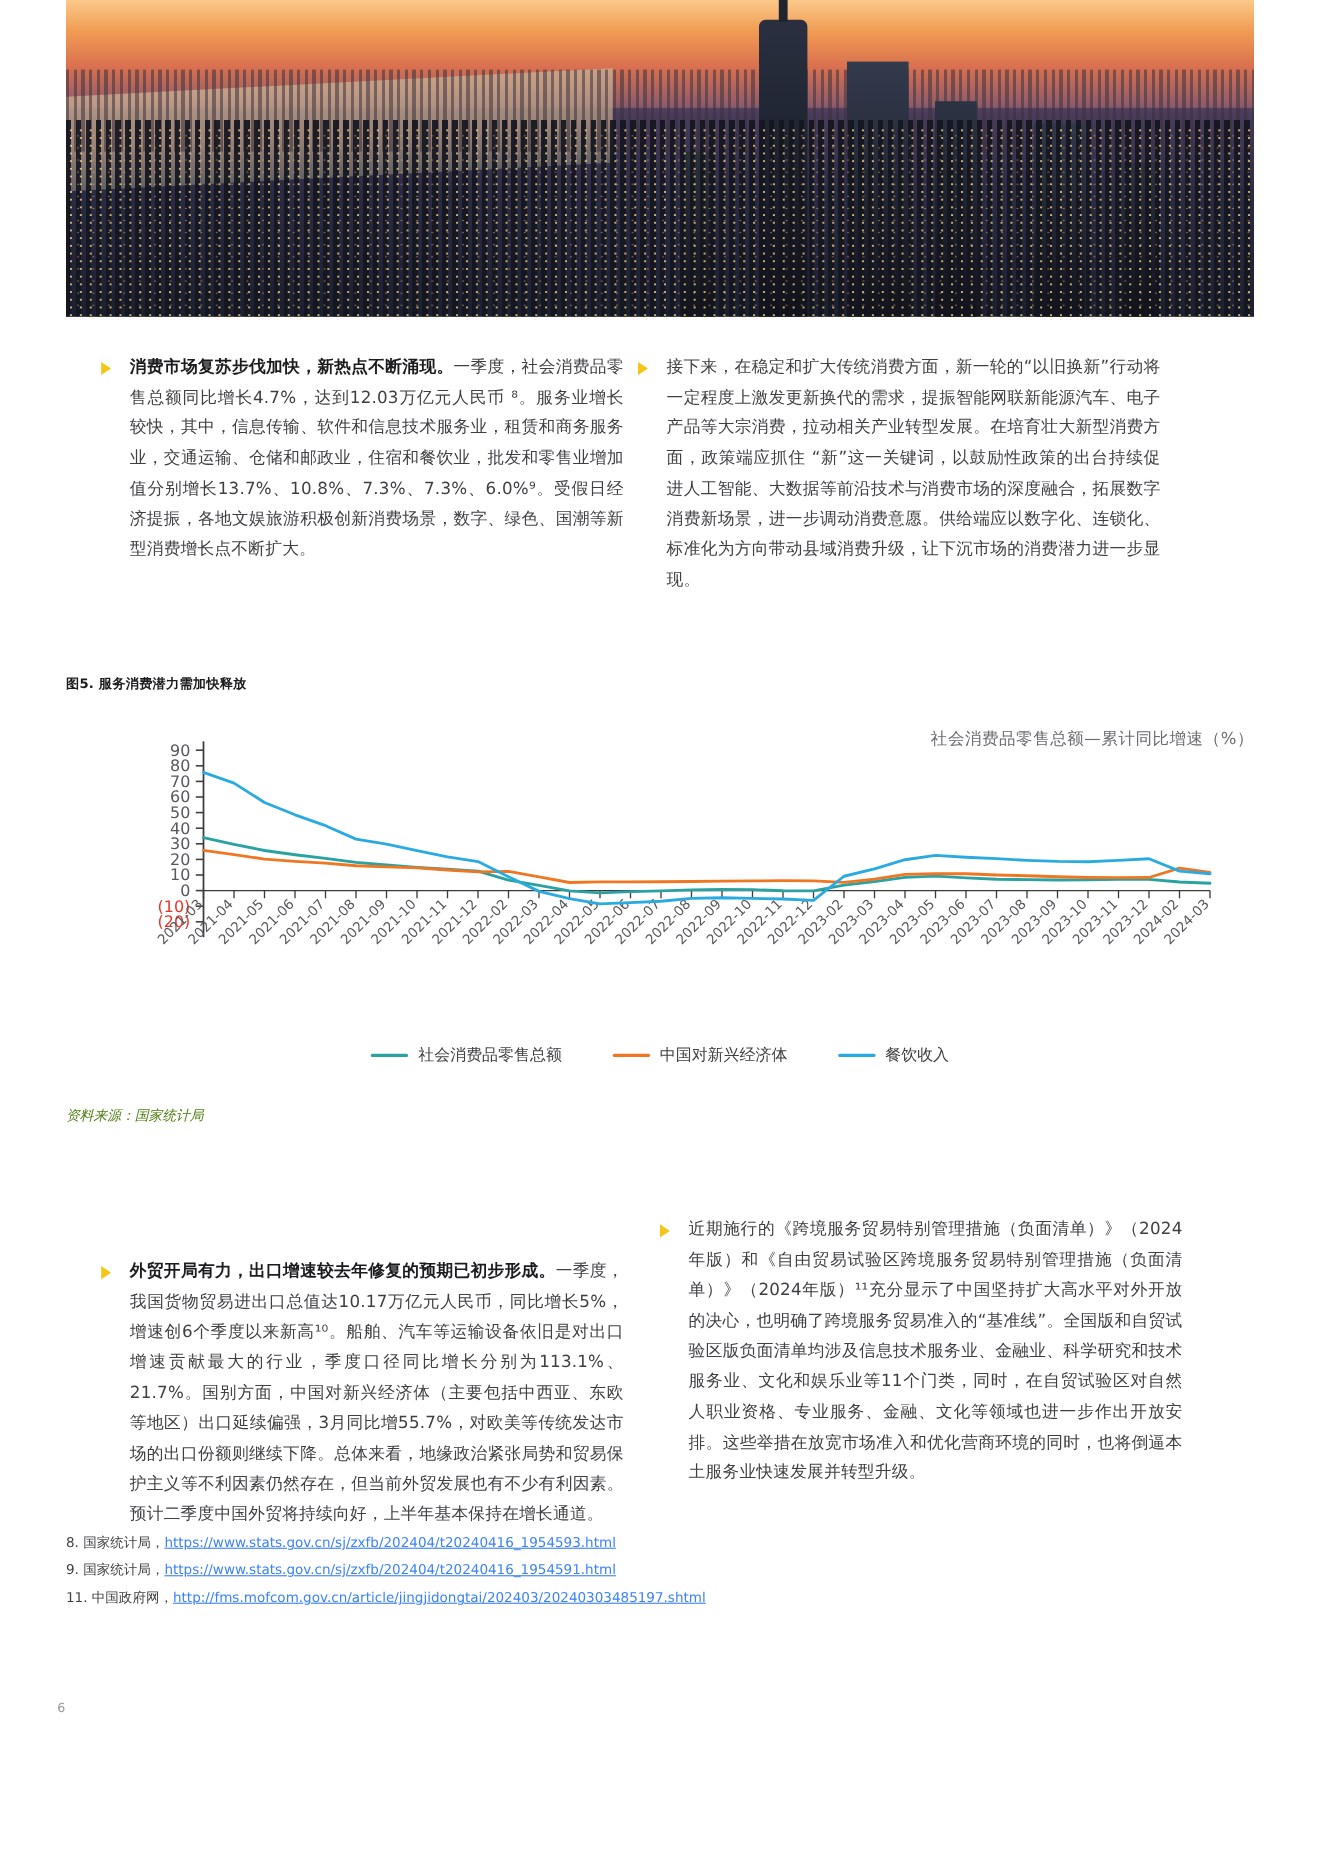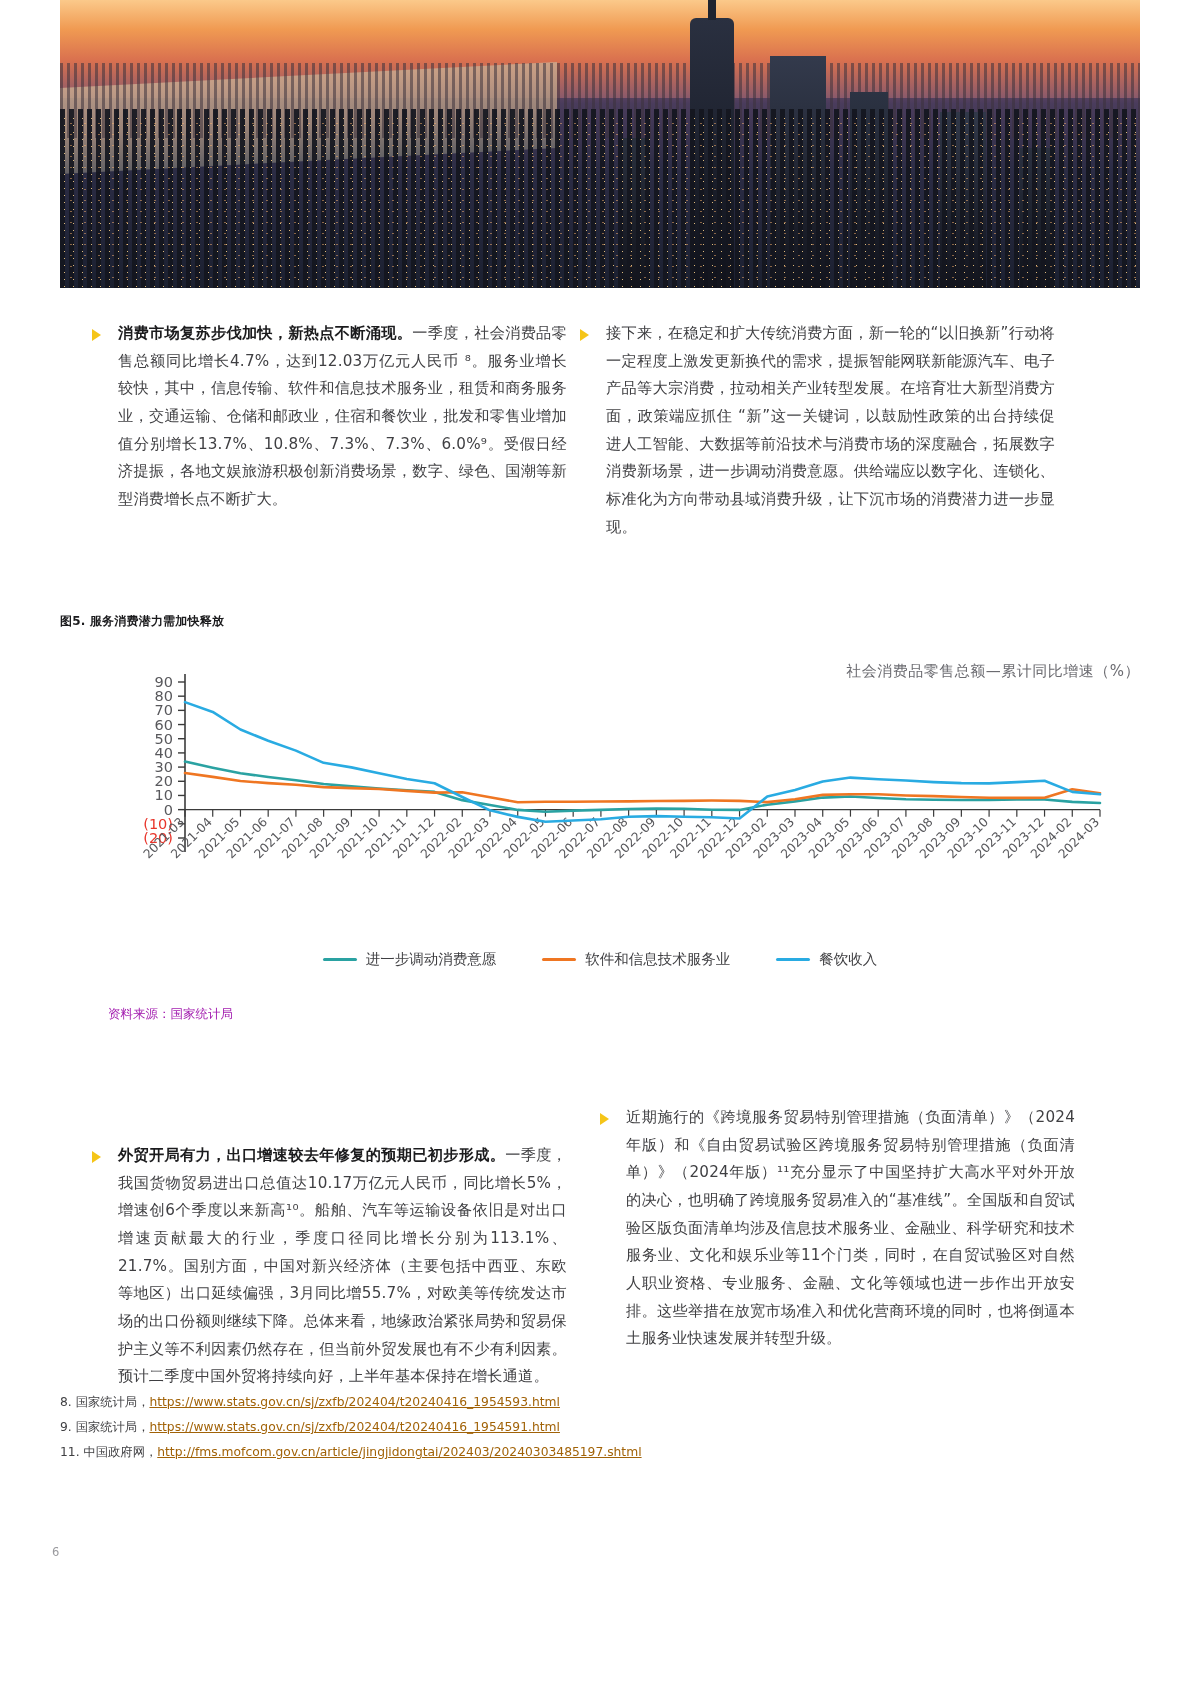--- a/index.html
+++ b/index.html
@@ -103,34 +103,33 @@
     position:absolute;left:0;top:300px;width:100%;
     display:flex;justify-content:center;gap:46px;align-items:center;
   }
   .leg-item{display:flex;align-items:center;gap:9px;
     font-size:14.5px;color:#3f3f42;
     font-family:"DejaVu Sans","Liberation Sans",sans-serif;}
   .leg-swatch{width:34px;height:3px;border-radius:2px;display:inline-block;}
 
   .source{
     position:absolute;left:60px;top:1006px;
-    font-size:12.5px;color:#a21caf;
-    font-family:"DejaVu Sans","Liberation Sans",sans-serif;
-    margin-left:48px;
+    font-size:12.5px;color:#4d7c0f;font-style:italic;
+    font-family:"DejaVu Sans","Liberation Sans",sans-serif;
   }
 
   
   .col.left2{left:92px;top:1104px;margin-top:38px;}
   .col.right2{left:600px;top:1060px;margin-top:44px;}
 
   
   .footnotes{position:absolute;left:60px;top:1390px;width:1080px;}
   .fn{font-size:12.3px;color:#3f3f42;line-height:2.05;
       font-family:"DejaVu Sans","Liberation Sans",sans-serif;white-space:nowrap;}
-  .fn a{color:#a16207;}
+  .fn a{color:#3b82f6;}
 
   .pagenum{
     position:absolute;left:52px;top:1545px;
     font-size:11.5px;color:#9a9a9e;
     font-family:"DejaVu Sans","Liberation Sans",sans-serif;
   }
 </style>
 </head>
 <body>
 
@@ -263,25 +262,25 @@
         <text x="1012.2727272727273" y="172.63636363636363" font-size="12.4" font-family="&quot;DejaVu Sans&quot;,&quot;Liberation Sans&quot;,sans-serif" fill="#58585c" text-anchor="end" transform="rotate(-45 1012.2727272727273 172.63636363636363)">2024-02</text>
         <line x1="1040" y1="159.63636363636363" x2="1040" y2="166.63636363636363" stroke="#3b3b3b" stroke-width="1.2"></line>
         <text x="1040" y="172.63636363636363" font-size="12.4" font-family="&quot;DejaVu Sans&quot;,&quot;Liberation Sans&quot;,sans-serif" fill="#58585c" text-anchor="end" transform="rotate(-45 1040 172.63636363636363)">2024-03</text>
         <polyline points="125,111.56 152.72727272727272,117.65818181818182 180.45454545454544,123.18909090909091 208.1818181818182,127.01818181818182 235.9090909090909,130.27999999999997 263.6363636363636,133.96727272727276 291.3636363636364,136.37818181818182 319.0909090909091,138.50545454545454 346.8181818181818,140.2072727272727 374.5454545454545,141.9090909090909 402.27272727272725,150.13454545454545 430,154.95636363636365 457.72727272727275,159.92000000000002 485.45454545454544,161.76363636363635 513.1818181818182,160.6290909090909 540.909090909091,159.92000000000002 568.6363636363636,158.92727272727274 596.3636363636364,158.64363636363635 624.090909090909,158.78545454545457 651.8181818181819,159.7781818181818 679.5454545454545,159.92000000000002 707.2727272727273,154.6727272727273 735,151.41090909090912 762.7272727272727,147.58181818181816 790.4545454545455,146.44727272727272 818.1818181818181,148.00727272727272 845.9090909090909,149.2836363636364 873.6363636363636,149.7090909090909 901.3636363636364,149.99272727272728 929.0909090909091,149.85090909090908 956.8181818181819,149.42545454545456 984.5454545454545,149.42545454545456 1012.2727272727273,151.83636363636364 1040,152.9709090909091" fill="none" stroke="#2aa2a2" stroke-width="2.6" stroke-linejoin="round" stroke-linecap="round"></polyline>
         <polyline points="125,123.04727272727273 152.72727272727272,126.87636363636365 180.45454545454544,130.98909090909092 208.1818181818182,133.11636363636364 235.9090909090909,134.67636363636365 263.6363636363636,137.0872727272727 291.3636363636364,138.07999999999998 319.0909090909091,138.9309090909091 346.8181818181818,140.91636363636363 374.5454545454545,142.61818181818182 402.27272727272725,142.19272727272727 430,147.15636363636364 457.72727272727275,152.26181818181817 485.45454545454544,151.69454545454545 513.1818181818182,151.69454545454545 540.909090909091,151.55272727272728 568.6363636363636,151.41090909090912 596.3636363636364,150.98545454545456 624.090909090909,150.84363636363636 651.8181818181819,150.56 679.5454545454545,150.84363636363636 707.2727272727273,152.12 735,149.2836363636364 762.7272727272727,144.88727272727272 790.4545454545455,144.32 818.1818181818181,144.32 845.9090909090909,145.45454545454544 873.6363636363636,146.16363636363636 901.3636363636364,147.01454545454544 929.0909090909091,147.72363636363633 956.8181818181819,147.86545454545455 984.5454545454545,147.72363636363633 1012.2727272727273,139.21454545454543 1040,143.18545454545455" fill="none" stroke="#ef7622" stroke-width="2.6" stroke-linejoin="round" stroke-linecap="round"></polyline>
         <polyline points="125,52.13818181818182 152.72727272727272,61.923636363636355 180.45454545454544,79.5090909090909 208.1818181818182,90.71272727272728 235.9090909090909,100.64 263.6363636363636,112.83636363636364 291.3636363636364,117.37454545454545 319.0909090909091,123.3309090909091 346.8181818181818,129.00363636363636 374.5454545454545,133.2581818181818 402.27272727272725,147.01454545454544 430,160.34545454545454 457.72727272727275,166.8690909090909 485.45454545454544,171.6909090909091 513.1818181818182,170.55636363636364 540.909090909091,169.28 568.6363636363636,166.72727272727272 596.3636363636364,166.16 624.090909090909,166.72727272727272 651.8181818181819,167.29454545454547 679.5454545454545,168.57090909090908 707.2727272727273,146.58909090909088 735,139.92363636363635 762.7272727272727,131.55636363636364 790.4545454545455,127.58545454545455 818.1818181818181,129.2872727272727 845.9090909090909,130.56363636363636 873.6363636363636,132.12363636363636 901.3636363636364,133.11636363636364 929.0909090909091,133.4 956.8181818181819,132.12363636363636 984.5454545454545,130.70545454545453 1012.2727272727273,141.9090909090909 1040,144.32" fill="none" stroke="#29abe2" stroke-width="2.6" stroke-linejoin="round" stroke-linecap="round"></polyline>
       </svg>
     <div class="legend" id="legend">
         <div class="leg-item">
           <span class="leg-swatch" style="background: rgb(42, 162, 162);"></span>
-          <span>进一步调动消费意愿</span>
+          <span>社会消费品零售总额</span>
         </div>
         <div class="leg-item">
           <span class="leg-swatch" style="background: rgb(239, 118, 34);"></span>
-          <span>软件和信息技术服务业</span>
+          <span>中国对新兴经济体</span>
         </div>
         <div class="leg-item">
           <span class="leg-swatch" style="background: rgb(41, 171, 226);"></span>
           <span>餐饮收入</span>
         </div>
       </div>
   </div>
 
   <div class="source">资料来源：国家统计局</div>
 

